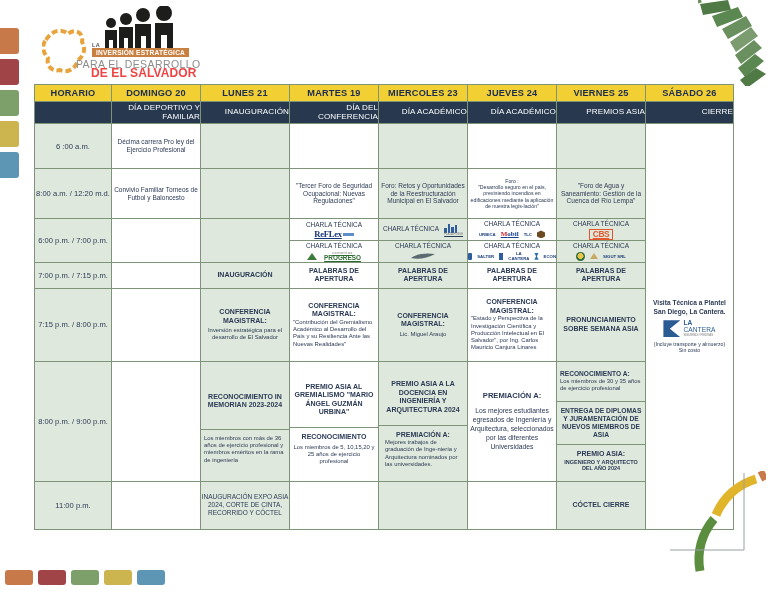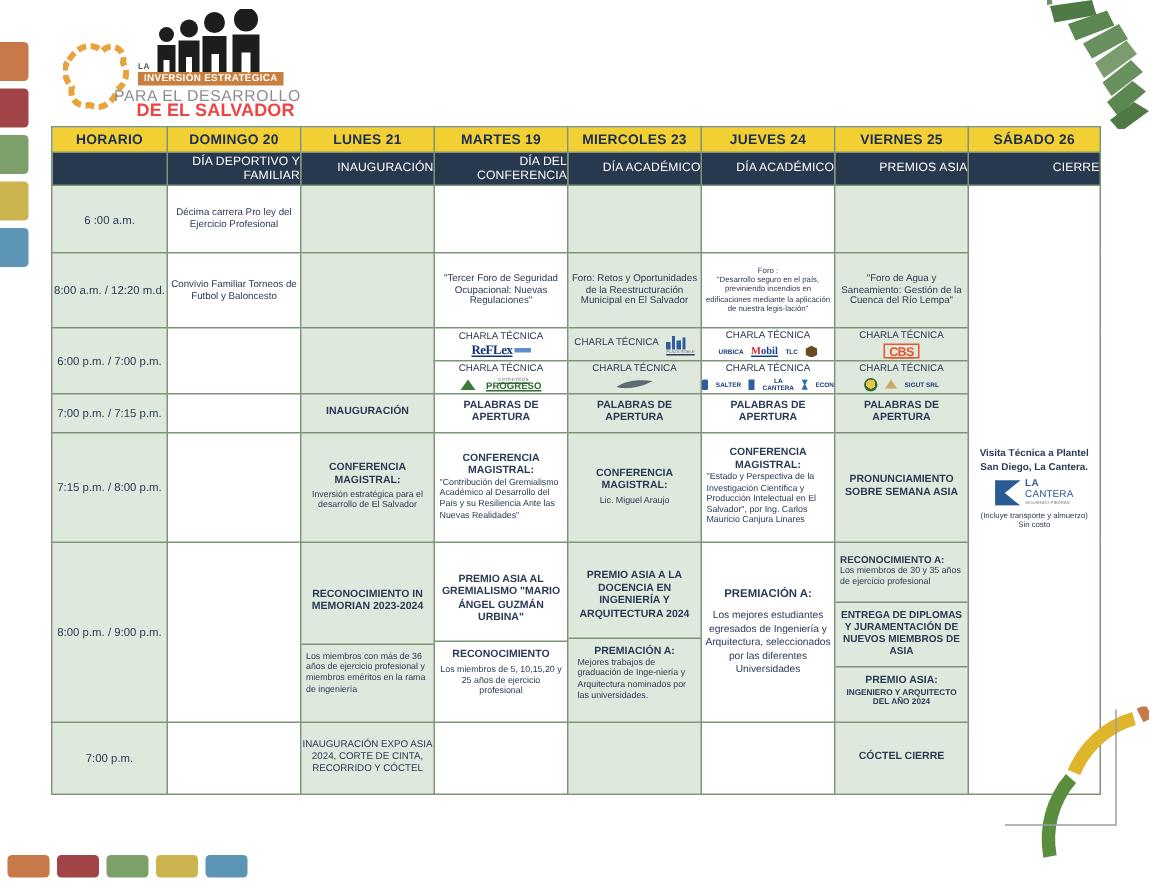--- a/index.html
+++ b/index.html
@@ -414,21 +414,21 @@
         <span class="cap" style="font-size:6.7px">ENTREGA DE DIPLOMAS Y JURAMENTACIÓN DE NUEVOS MIEMBROS DE ASIA</span>
       </div>
       <div style="padding:5px 3px">
         <span class="blk cap" style="font-size:7px">PREMIO ASIA:</span>
         <span class="blk cap" style="font-size:5.5px">INGENIERO Y ARQUITECTO DEL AÑO 2024</span>
       </div>
     </td>
   </tr>
 
   <tr>
-    <td class="time" style="height:48px">7:00 p.m.</td>
+    <td class="time" style="height:48px">11:00 p.m.</td>
     <td class="cell white"></td>
     <td class="cell shade left">INAUGURACIÓN EXPO ASIA 2024, CORTE DE CINTA,  RECORRIDO Y CÓCTEL</td>
     <td class="cell white"></td>
     <td class="cell shade"></td>
     <td class="cell white"></td>
     <td class="cell shade cap" style="font-size:7px">CÓCTEL CIERRE</td>
   </tr>
 </tbody>
   </table>
 

